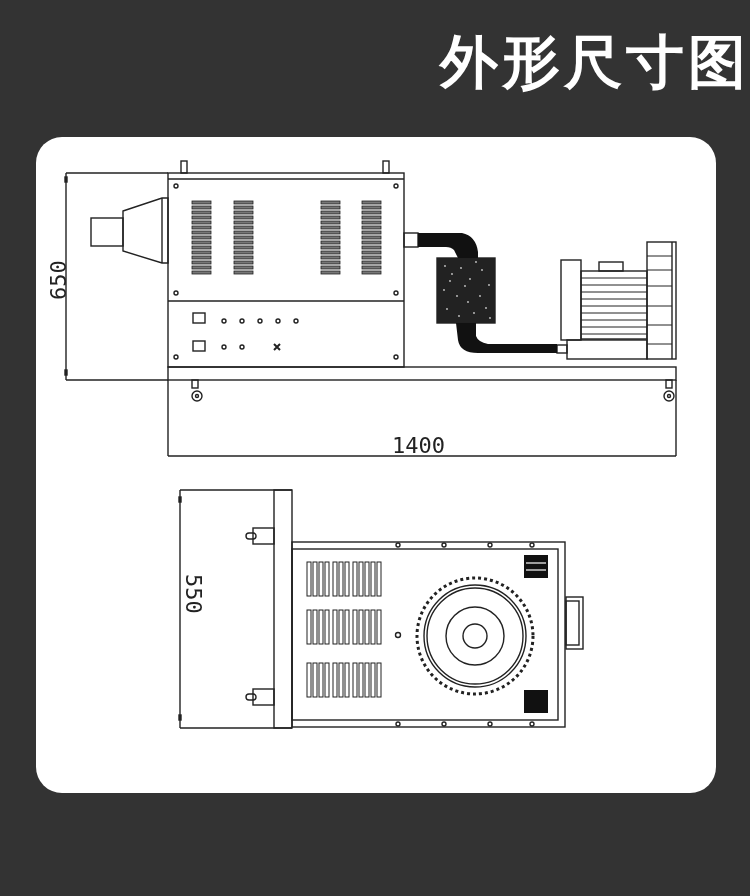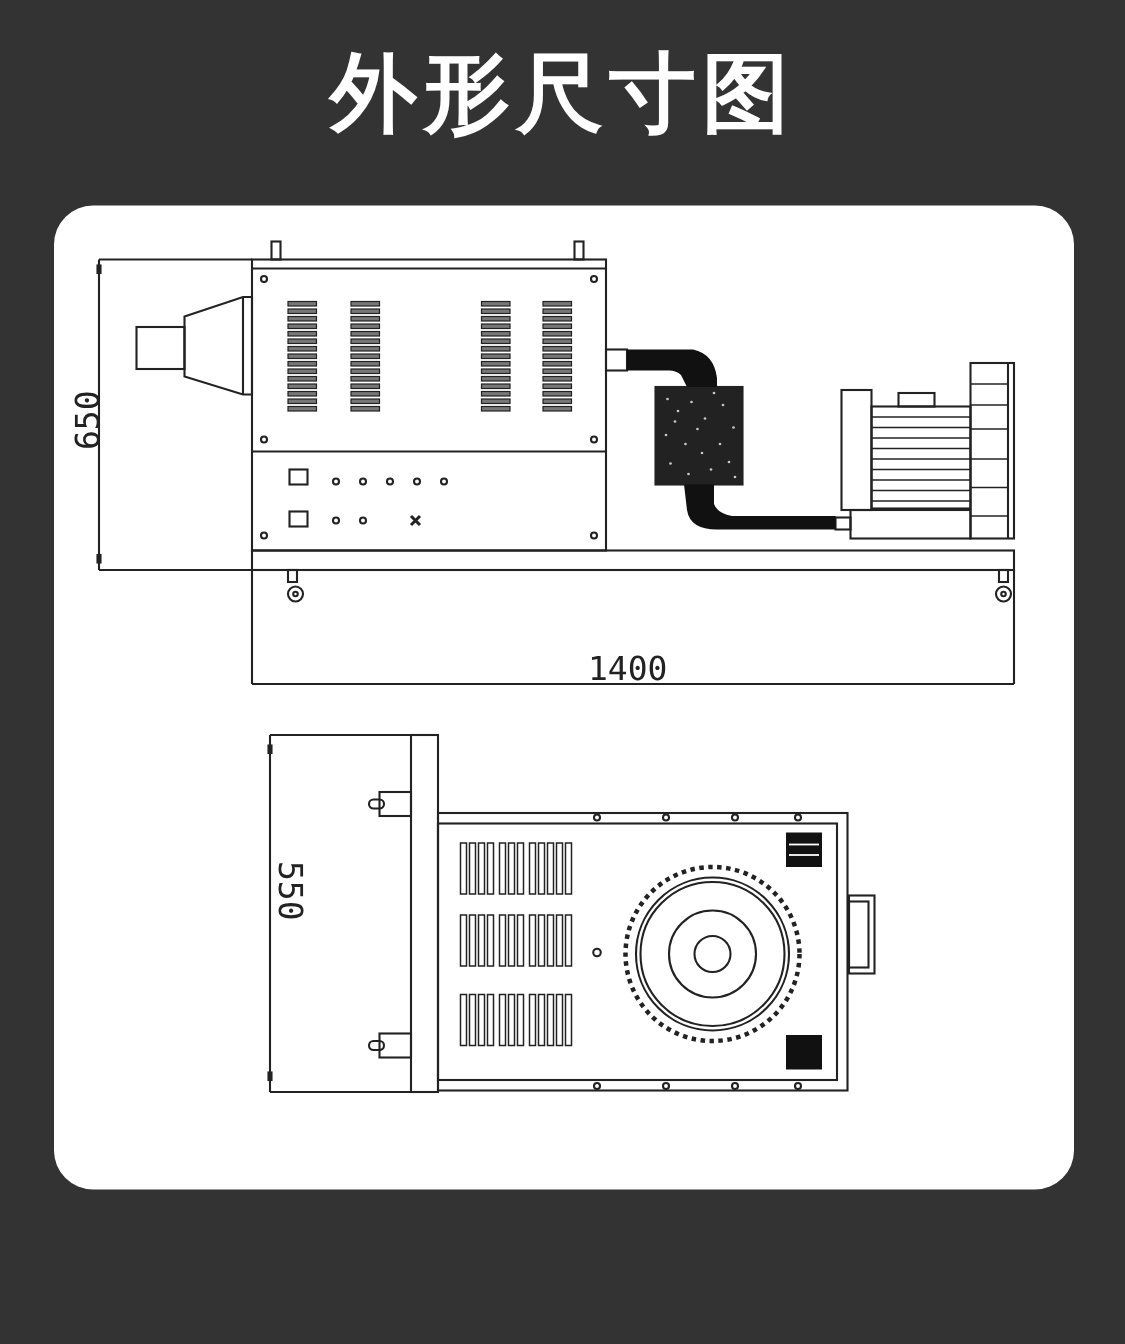--- a/index.html
+++ b/index.html
@@ -1,17 +1,17 @@
 <!DOCTYPE html>
 <html><head>
 <meta charset="utf-8">
 <style>
   html,body{margin:0;padding:0;}
   body{width:750px;height:896px;background:#333333;position:relative;overflow:hidden;font-family:"DejaVu Sans",sans-serif;}
-  .title{position:absolute;top:22px;left:0;width:750px;text-align:center;color:#ffffff;font-size:58px;font-weight:bold;letter-spacing:4px;line-height:80px;}
+  .title{position:absolute;top:22px;left:0;width:750px;text-align:right;color:#ffffff;font-size:58px;font-weight:bold;letter-spacing:4px;line-height:80px;}
   .card{position:absolute;left:36px;top:137px;width:680px;height:656px;background:#ffffff;border-radius:26px;}
   svg{position:absolute;left:0;top:0;}
   .dimtext{font-family:"DejaVu Sans Mono",monospace;font-size:22px;fill:#222;}
 </style>
 </head>
 <body>
 
 <div class="title">外形尺寸图</div>
 
 <div class="card"></div>

